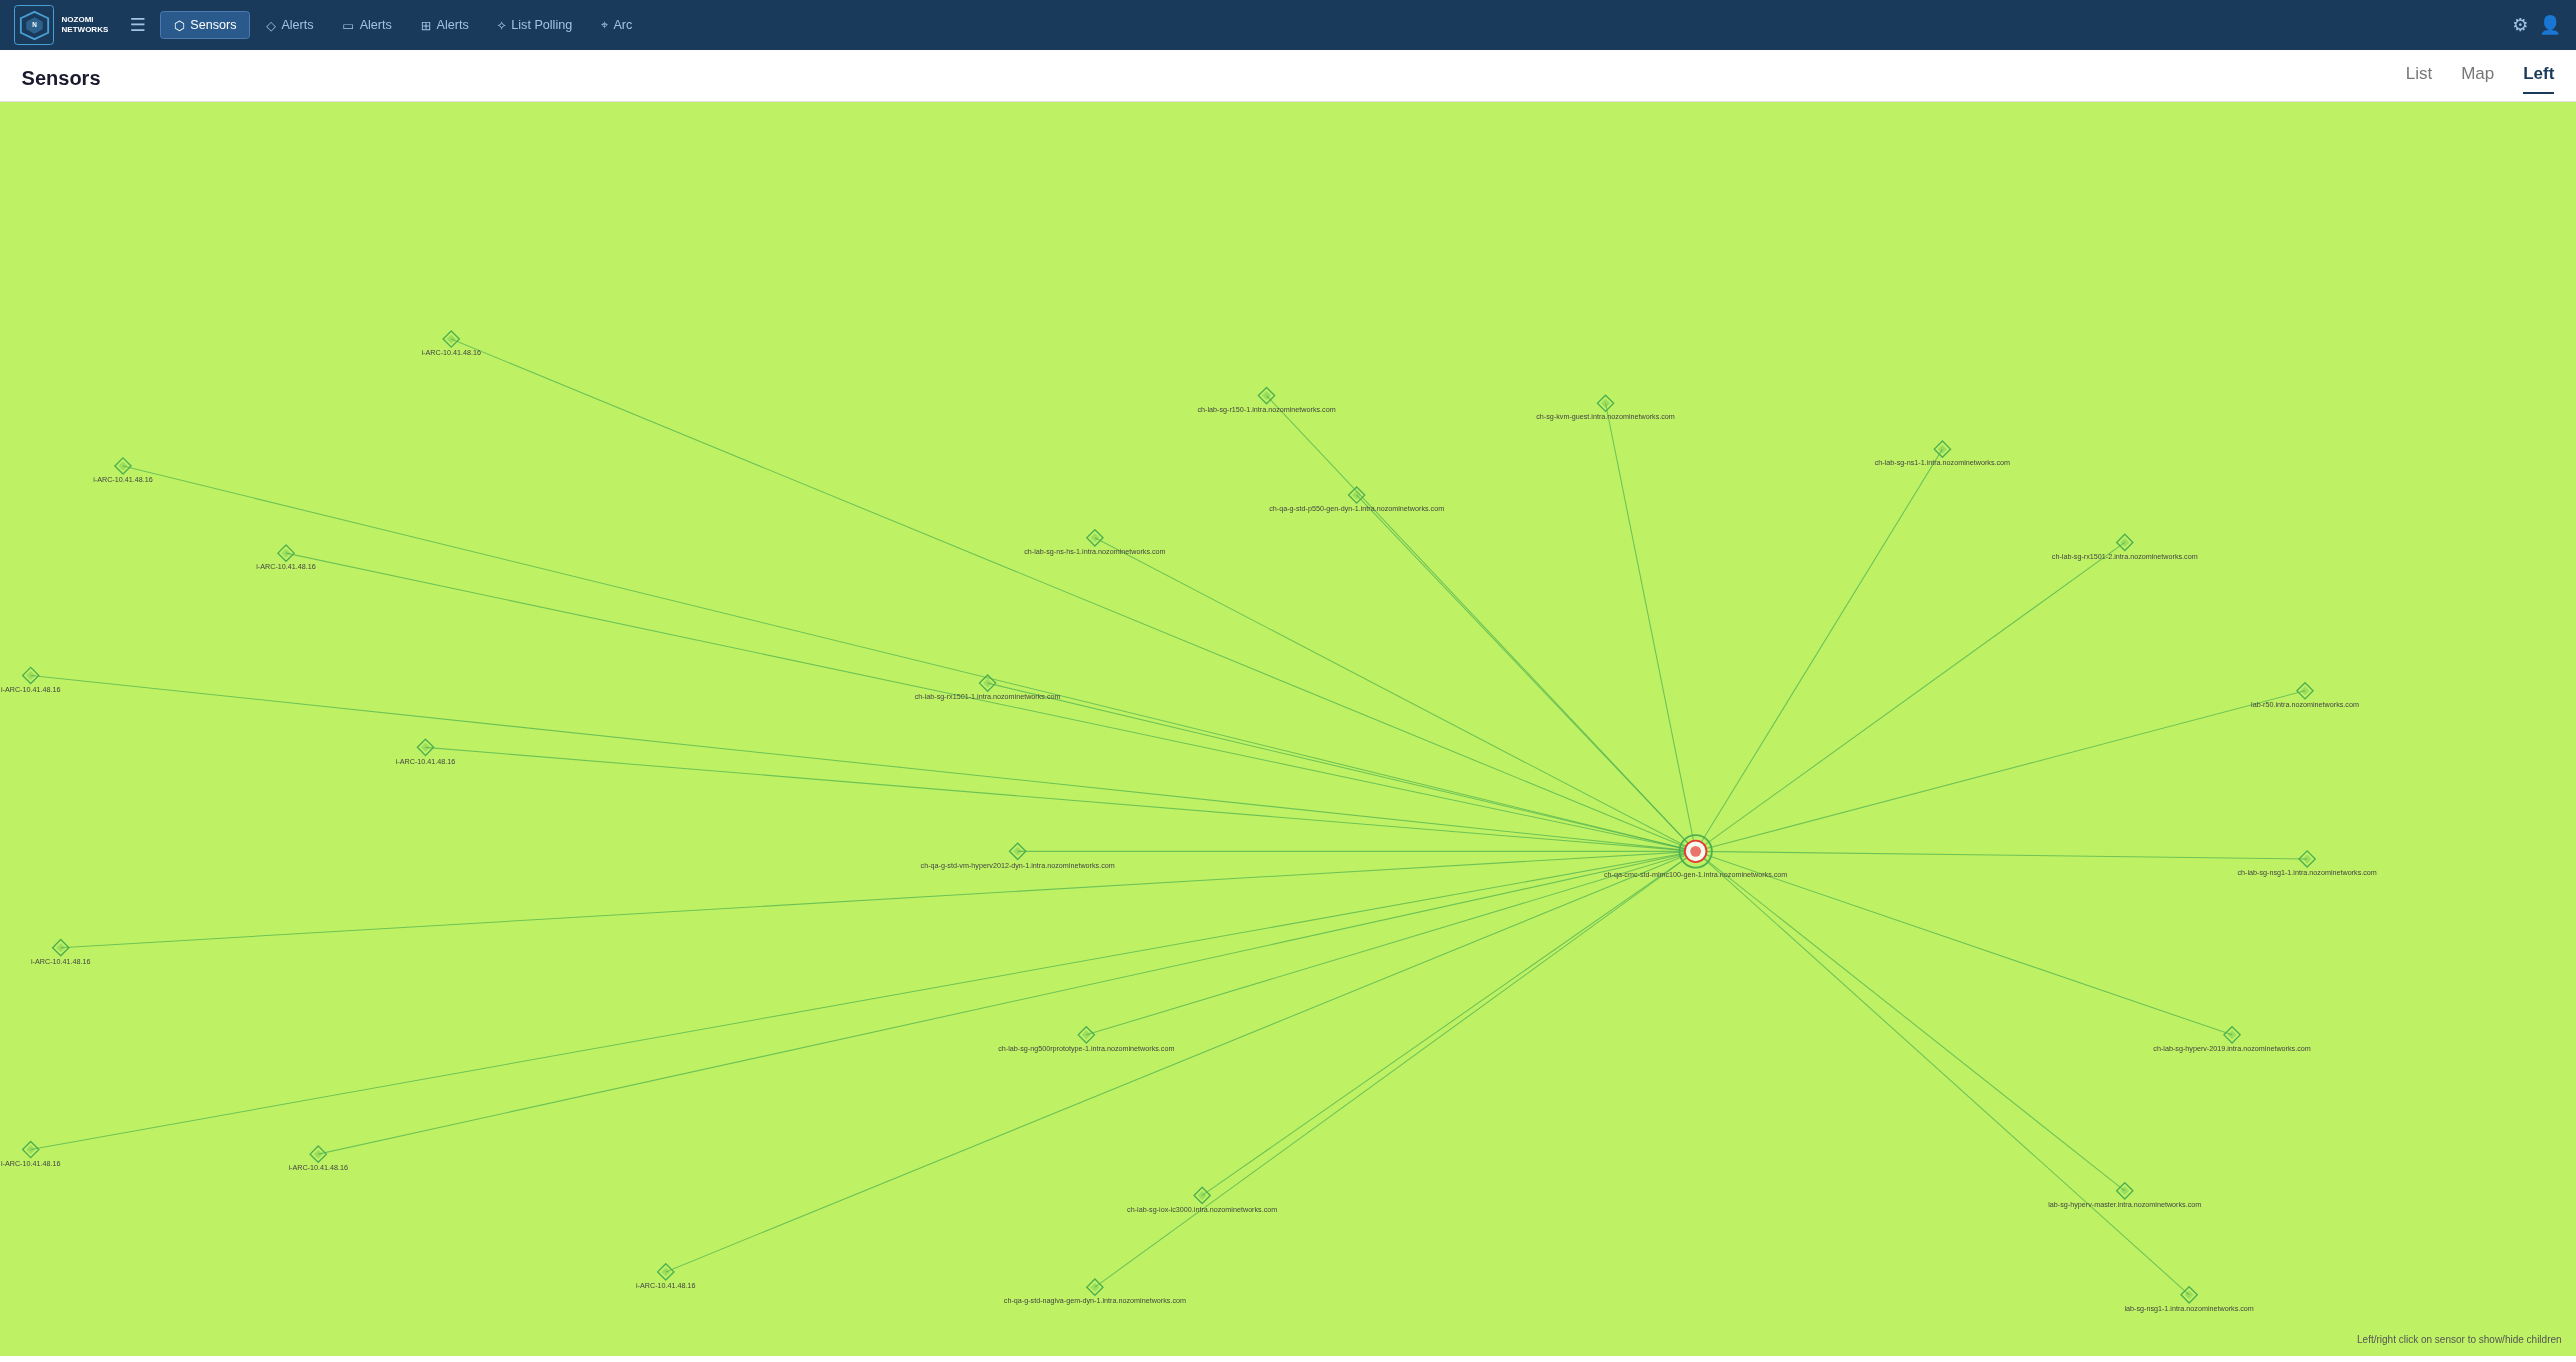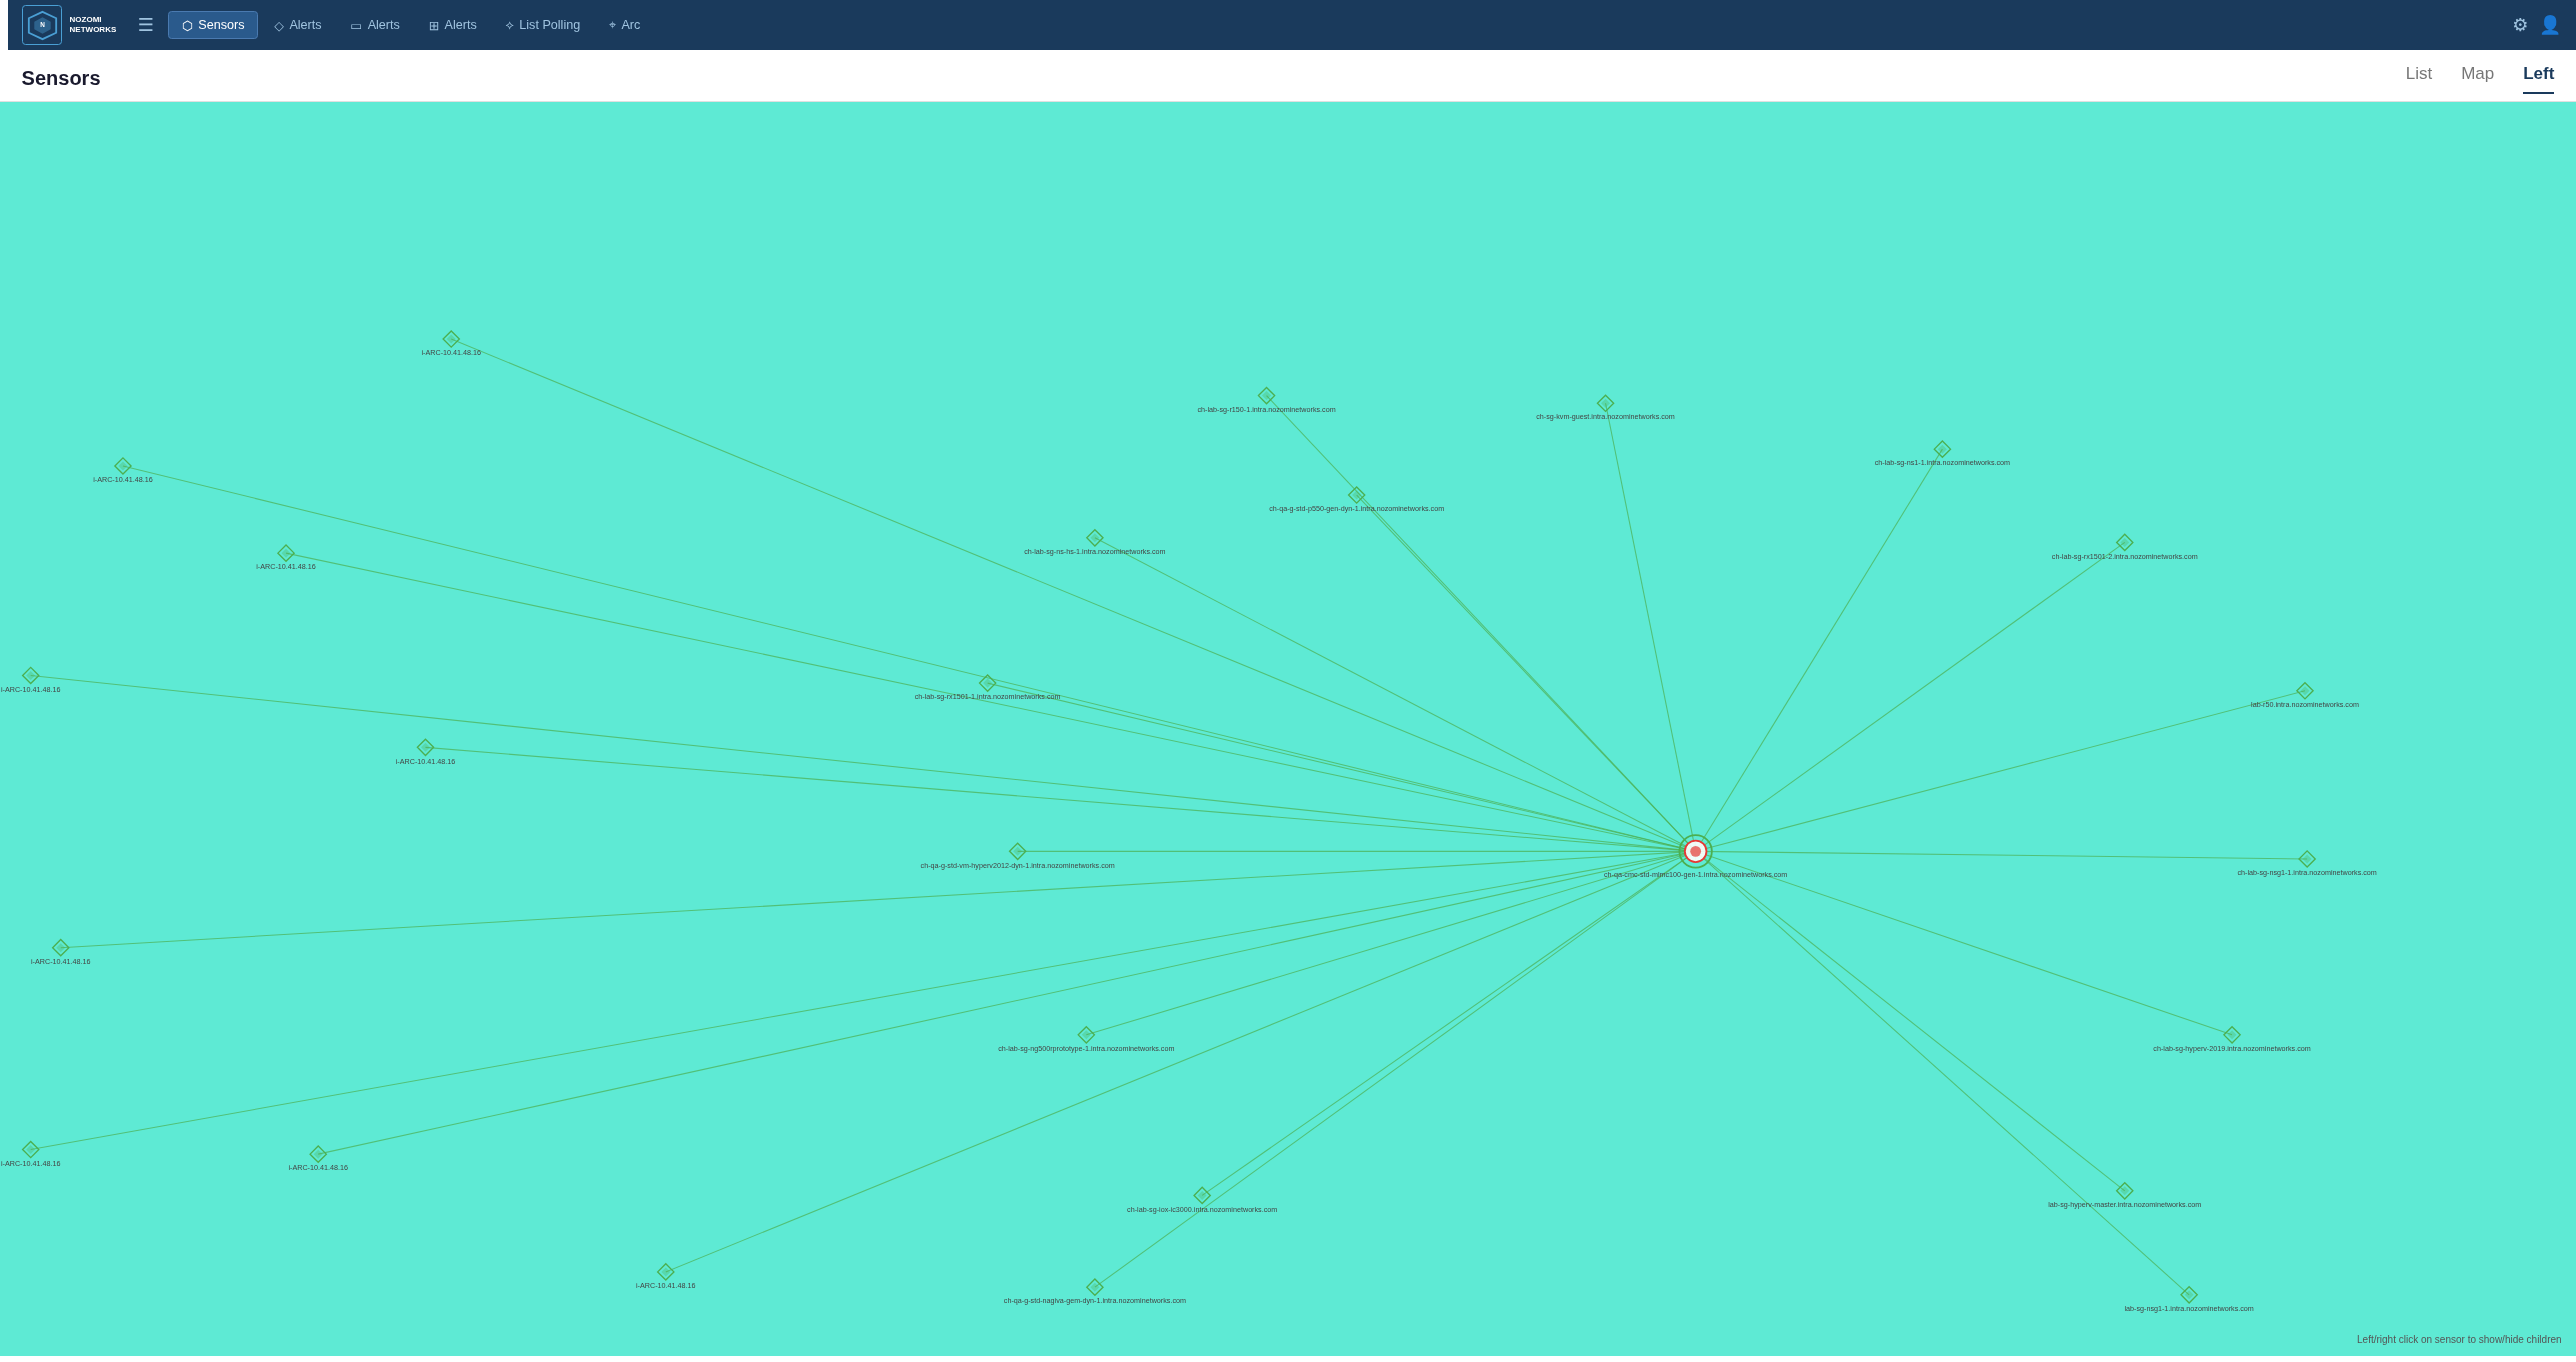--- a/index.html
+++ b/index.html
@@ -6,21 +6,20 @@
     body { font-family: 'Segoe UI', Arial, sans-serif; background: #fff; overflow: hidden; }
 
     
     nav {
       background: #1a3a5c;
       height: 50px;
       display: flex;
       align-items: center;
       padding: 0 14.4px;
       gap: 7.2px;
-      margin-left: 8px;
     }
     .nav-logo {
       display: flex; align-items: center; gap: 7.2px;
       margin-right: 7.2px;
     }
     .logo-box {
       width: 40px; height: 40px;
       background: #1a3a5c;
       border: 1.8px solid #4a9fd4;
       display: flex; align-items: center; justify-content: center;
@@ -59,21 +58,21 @@
       font-size: 17px; color: #777; cursor: pointer; padding-bottom: 7.2px;
       border: none; background: none; border-bottom: 2.7px solid transparent;
     }
     .view-tab.active { color: #1a3a5c; font-weight: 700; border-bottom: 2.7px solid #1a3a5c; }
 
     
     .graph-area {
       position: relative;
       width: 100%;
       height: calc(100vh - 108px);
-      background: #5eead4;
+      background: #bef264;
       overflow: hidden;
       text-align: center;
     }
     .graph-canvas {
       position: absolute;
       top: 0; left: 0;
       width: 100%; height: 100%;
     }
 
     

